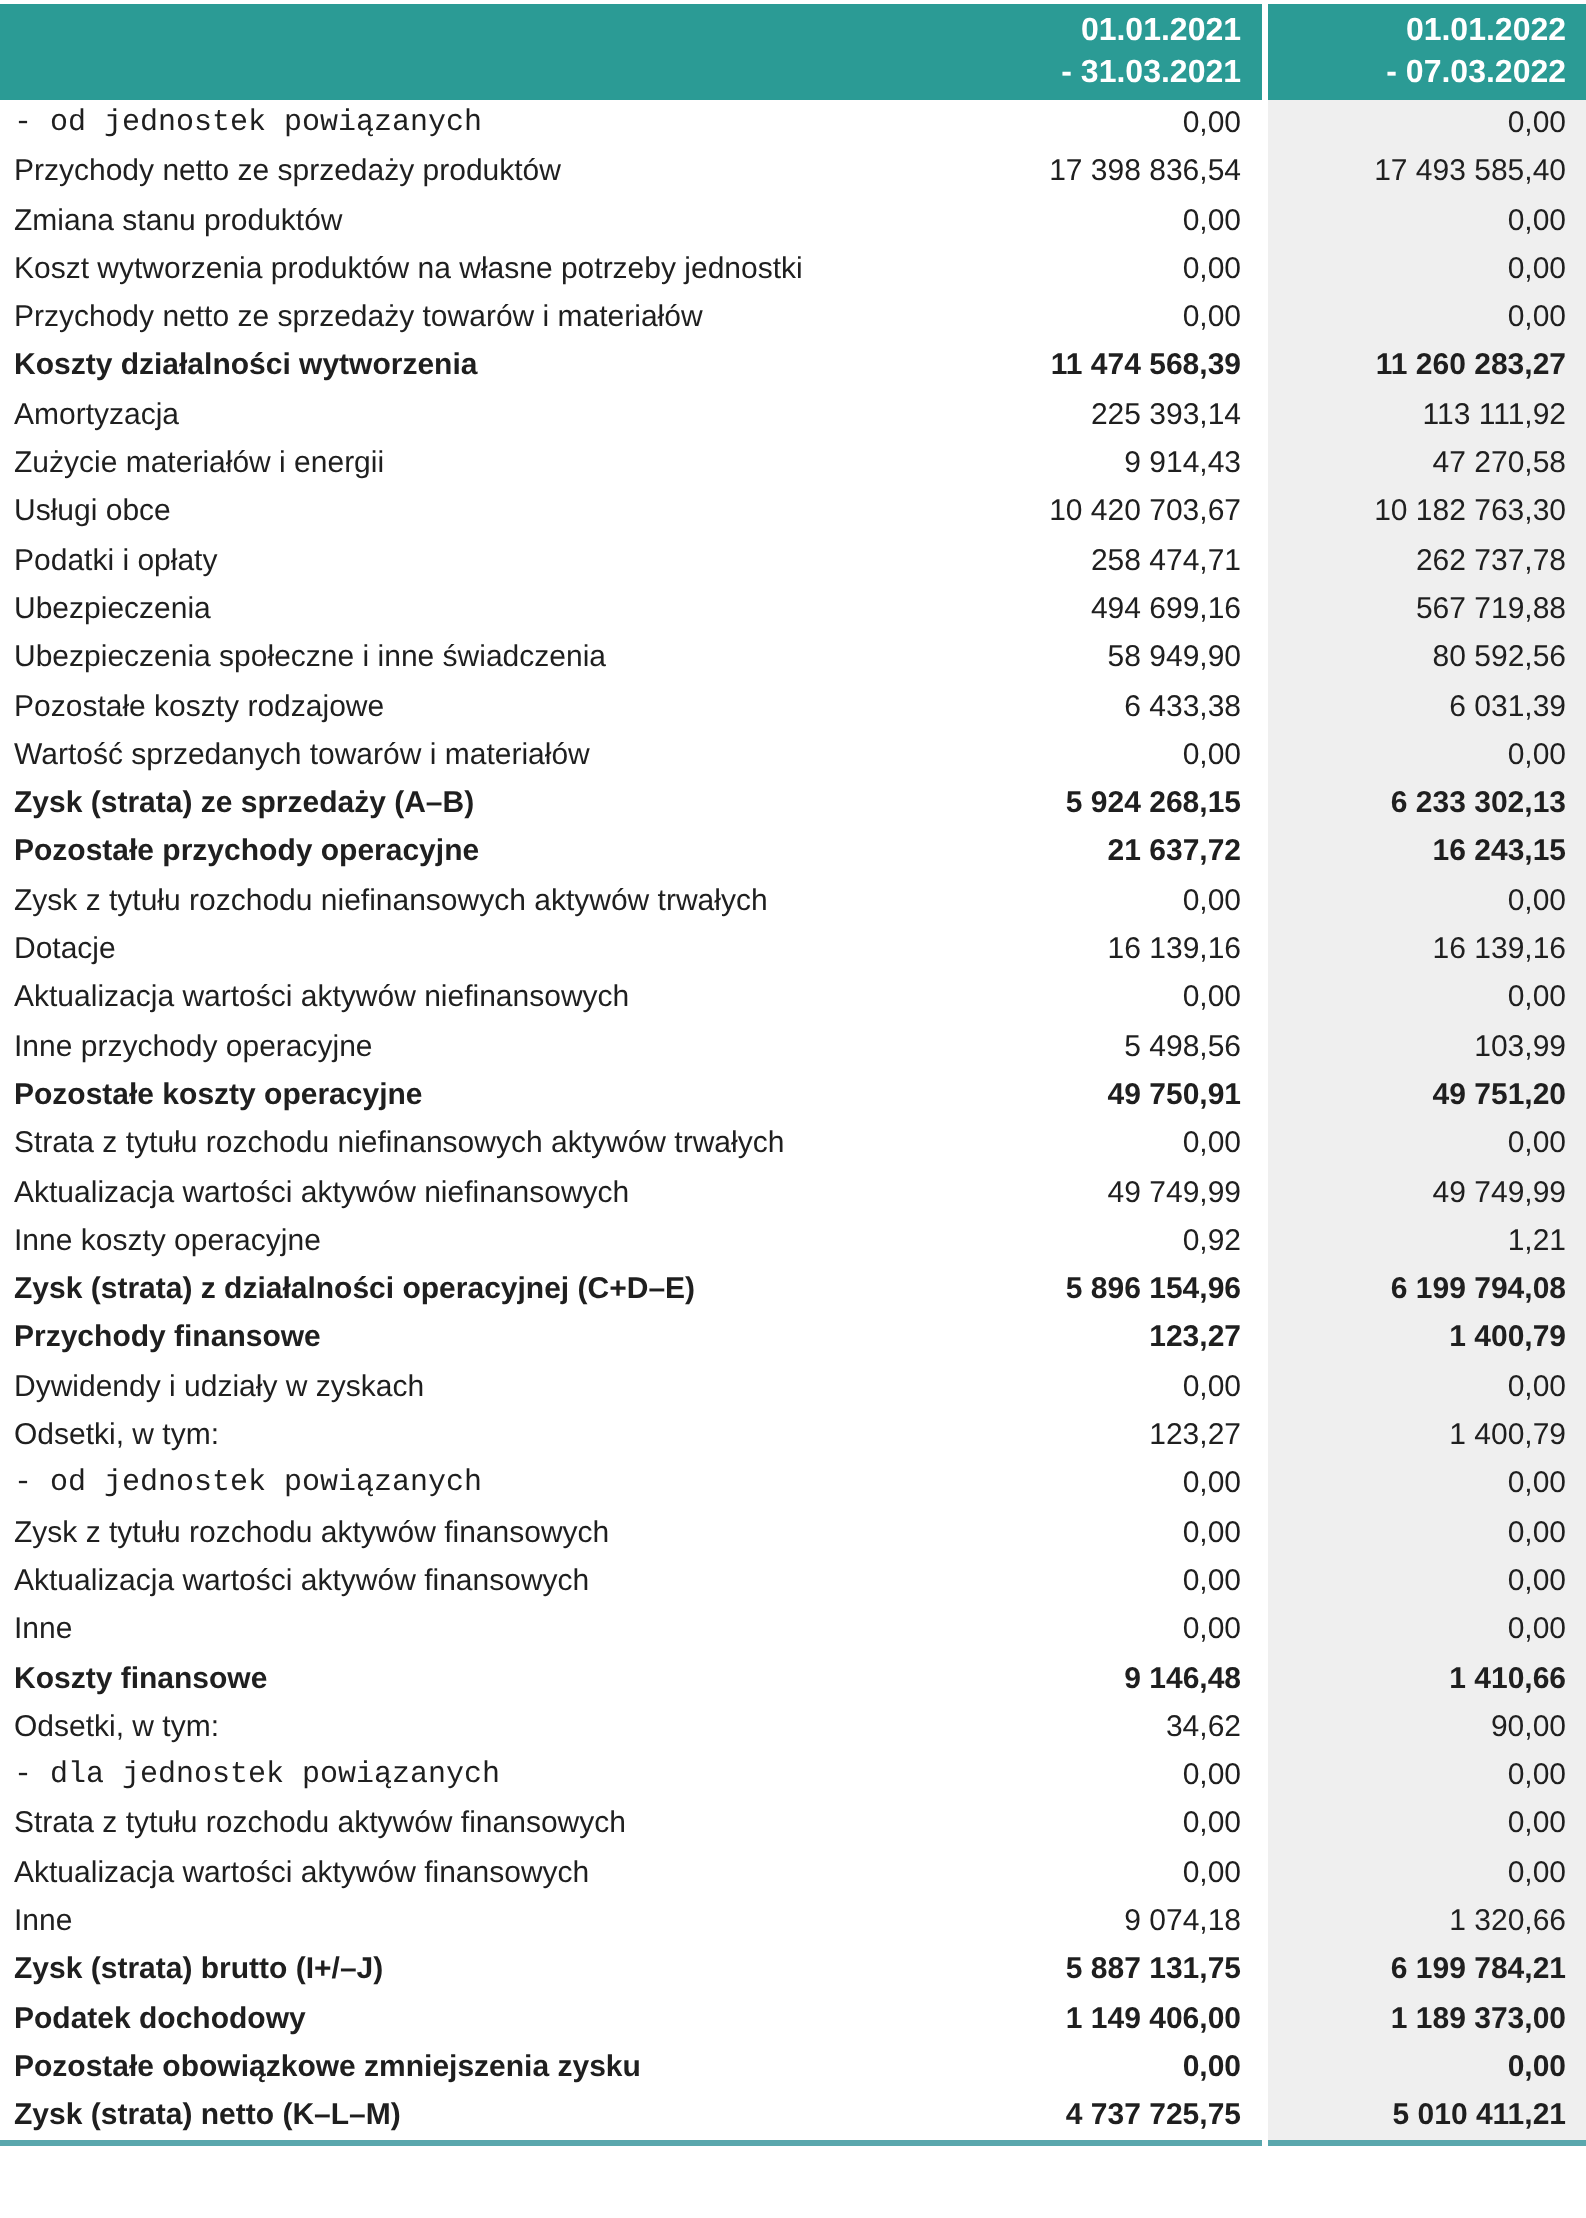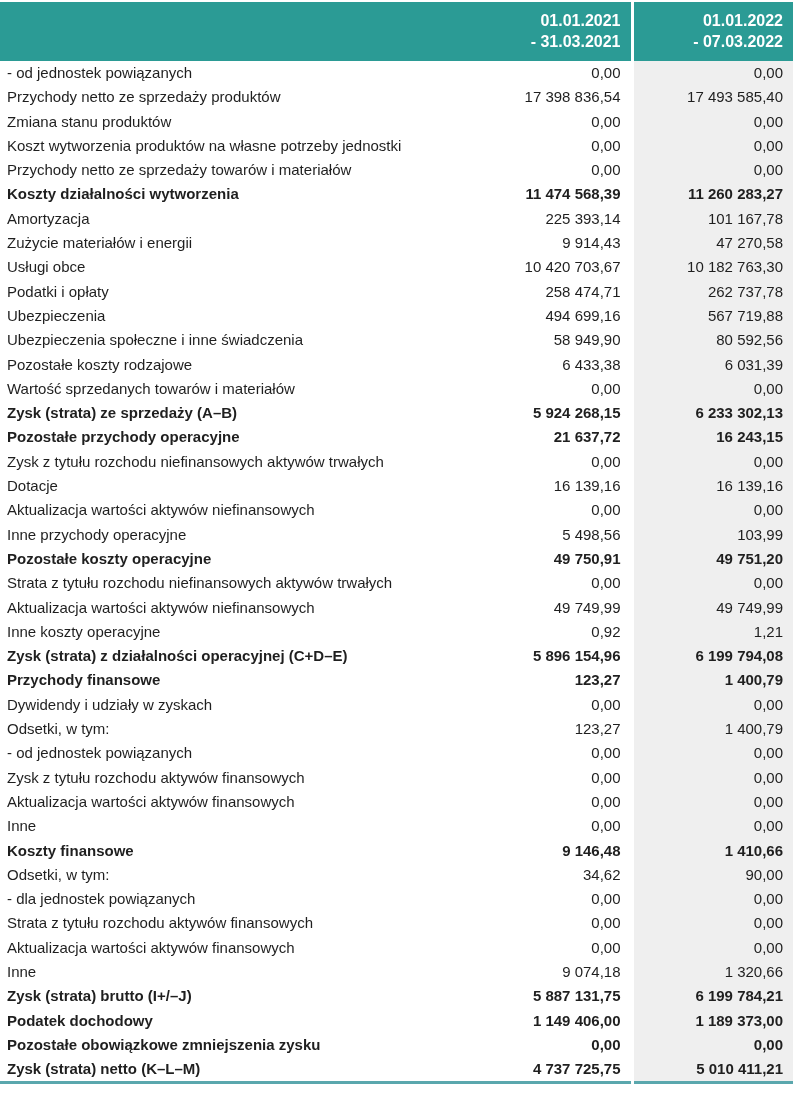--- a/index.html
+++ b/index.html
@@ -24,35 +24,35 @@
   col.c-label{width:472px;}
   col.c-v1{width:160px;}
   col.c-v2{width:161px;}
   thead th{
     background:var(--header-bg);
     color:var(--header-text);
     font-weight:bold;
     font-size:16px;
     text-align:right;
     vertical-align:middle;
-    height:59px;
+    height:48px;
     padding:2px 10px 3px 0;
   }
   thead th .hline{line-height:21px;}
   th.h2, td.v2{border-left:3px solid #ffffff;margin-left:28px;}
   tbody td{
     font-size:15px;
     height:24px;
     line-height:24.3px;
     padding:0;
     white-space:nowrap;
     overflow:hidden;
   }
   td.label{text-align:left;padding-left:7px;}
-  td.label.indent{}
+  td.label.indent{font-family:Liberation Mono, monospace;}
   td.val{text-align:right;padding-right:10px;font-variant-numeric:tabular-nums;}
   td.v2{background:var(--alt-col-bg);}
   tr.bold td{font-weight:bold;}
 </style>
 </head>
 <body>
 
 <table class="fin">
   <colgroup>
     <col class="c-label">
@@ -98,21 +98,21 @@
         <td class="val v2">0,00</td>
       </tr>
       <tr class="bold">
         <td class="label">Koszty działalności wytworzenia</td>
         <td class="val v1">11 474 568,39</td>
         <td class="val v2">11 260 283,27</td>
       </tr>
       <tr>
         <td class="label">Amortyzacja</td>
         <td class="val v1">225 393,14</td>
-        <td class="val v2">101 167,78</td>
+        <td class="val v2">113 111,92</td>
       </tr>
       <tr>
         <td class="label">Zużycie materiałów i energii</td>
         <td class="val v1">9 914,43</td>
         <td class="val v2">47 270,58</td>
       </tr>
       <tr>
         <td class="label">Usługi obce</td>
         <td class="val v1">10 420 703,67</td>
         <td class="val v2">10 182 763,30</td>

